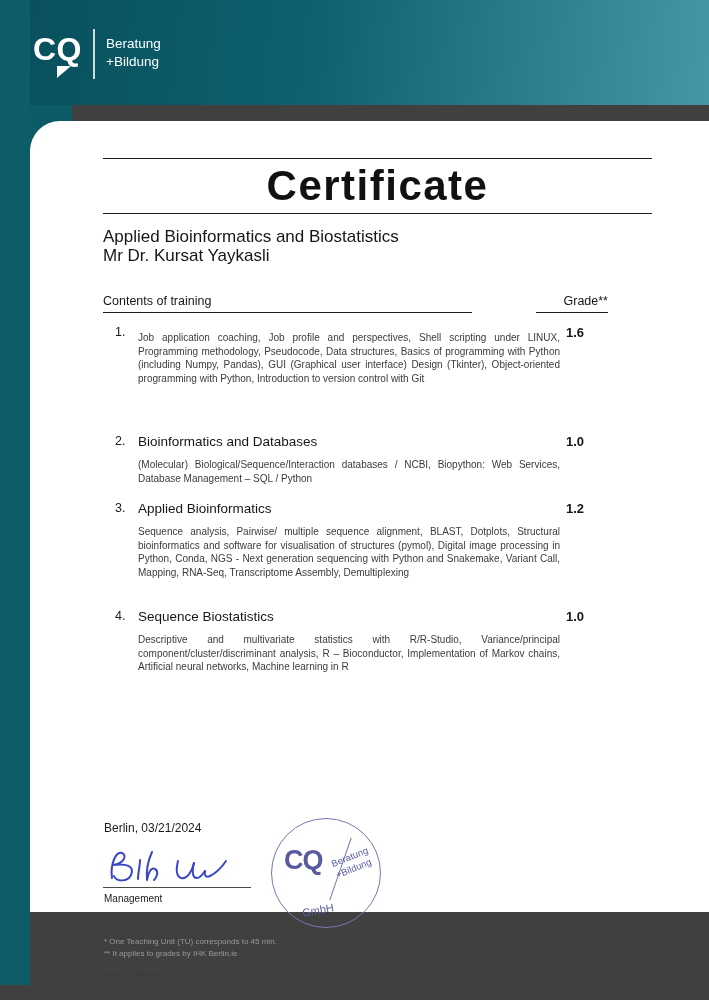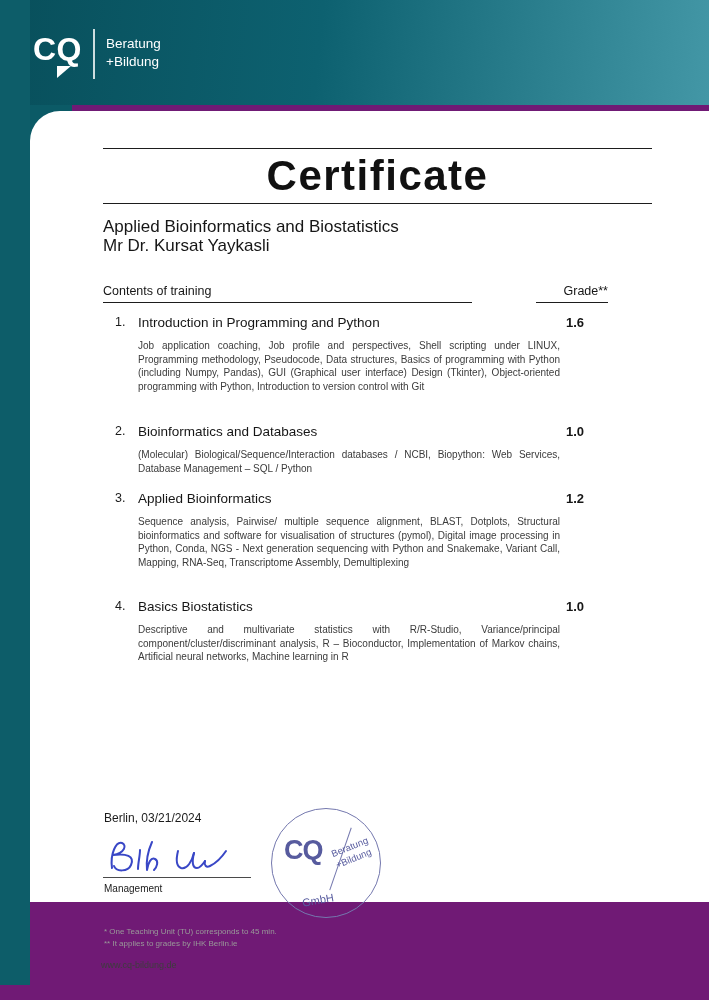--- a/index.html
+++ b/index.html
@@ -1,37 +1,37 @@
 <!DOCTYPE html>
 <html><head>
 <meta charset="utf-8">
 <style>
   * { margin:0; padding:0; box-sizing:border-box; }
   html,body { background:#e8e8e8; }
   body { font-family:"Liberation Sans", sans-serif; }
   .page {
-    position:relative; width:709px; height:1000px; background:#701a75;
+    position:relative; width:709px; height:1000px; background:#404040;
     overflow:hidden; margin:0 auto;
   }
   
   .header-band {
     position:absolute; left:0; top:0; width:709px; height:105px;
     background:linear-gradient(96deg,#084f5b 0%, #0d6170 45%, #4397a6 100%);
     z-index:0;
   }
   .left-strip {
     position:absolute; left:0; top:0; width:30px; height:985px;
     background:#0d5d69; z-index:0;
   }
   .corner-patch {
     position:absolute; left:30px; top:105px; width:42px; height:42px;
     background:#0b5a66; z-index:0;
   }
   .white-panel {
-    position:absolute; left:30px; top:111px; width:679px; height:791px;
+    position:absolute; left:30px; top:121px; width:679px; height:791px;
     background:#fff; border-top-left-radius:30px; z-index:1;
   }
   
   .logo-text {
     position:absolute; left:33px; top:31px; color:#fff;
     font-size:32px; font-weight:800; letter-spacing:0.5px; line-height:36px;
   }
   .logo-tail {
     position:absolute; left:57px; top:66px; width:0; height:0;
     border-top:12px solid #fff; border-right:14px solid transparent;
@@ -147,42 +147,41 @@
 
     <div class="thead">
       <div class="thead-left">Contents of training</div>
       <div class="thead-right">Grade**</div>
     </div>
 
     <div class="items">
 
       <div class="item item-1">
         <span class="item-num">1.</span>
-        <div class="item-title">Introduction in Programming and Python</div>
         <span class="item-grade">1.6</span>
         <div class="item-desc">Job application coaching, Job profile and perspectives, Shell scripting under LINUX, Programming methodology, Pseudocode, Data structures, Basics of programming with Python (including Numpy, Pandas), GUI (Graphical user interface) Design (Tkinter), Object-oriented programming with Python, Introduction to version control with Git</div>
       </div>
 
       <div class="item item-2">
         <span class="item-num">2.</span>
         <div class="item-title">Bioinformatics and Databases</div>
         <span class="item-grade">1.0</span>
         <div class="item-desc">(Molecular) Biological/Sequence/Interaction databases / NCBI, Biopython: Web Services, Database Management – SQL / Python</div>
       </div>
 
       <div class="item item-3">
         <span class="item-num">3.</span>
         <div class="item-title">Applied Bioinformatics</div>
         <span class="item-grade">1.2</span>
         <div class="item-desc">Sequence analysis, Pairwise/ multiple sequence alignment, BLAST, Dotplots, Structural bioinformatics and software for visualisation of structures (pymol), Digital image processing in Python, Conda, NGS - Next generation sequencing with Python and Snakemake, Variant Call, Mapping, RNA-Seq, Transcriptome Assembly, Demultiplexing</div>
       </div>
 
       <div class="item item-4">
         <span class="item-num">4.</span>
-        <div class="item-title">Basics Biostatistics</div>
+        <div class="item-title">Sequence Biostatistics</div>
         <span class="item-grade">1.0</span>
         <div class="item-desc">Descriptive and multivariate statistics with R/R-Studio, Variance/principal component/cluster/discriminant analysis, R – Bioconductor, Implementation of Markov chains, Artificial neural networks, Machine learning in R</div>
       </div>
 
     </div>
 
     <div class="place-date">Berlin, 03/21/2024</div>
 
     <svg class="signature-svg" width="135" height="48" viewBox="0 0 135 48">
       <g fill="none" stroke="#3947c6" stroke-width="2" stroke-linecap="round" stroke-linejoin="round">

